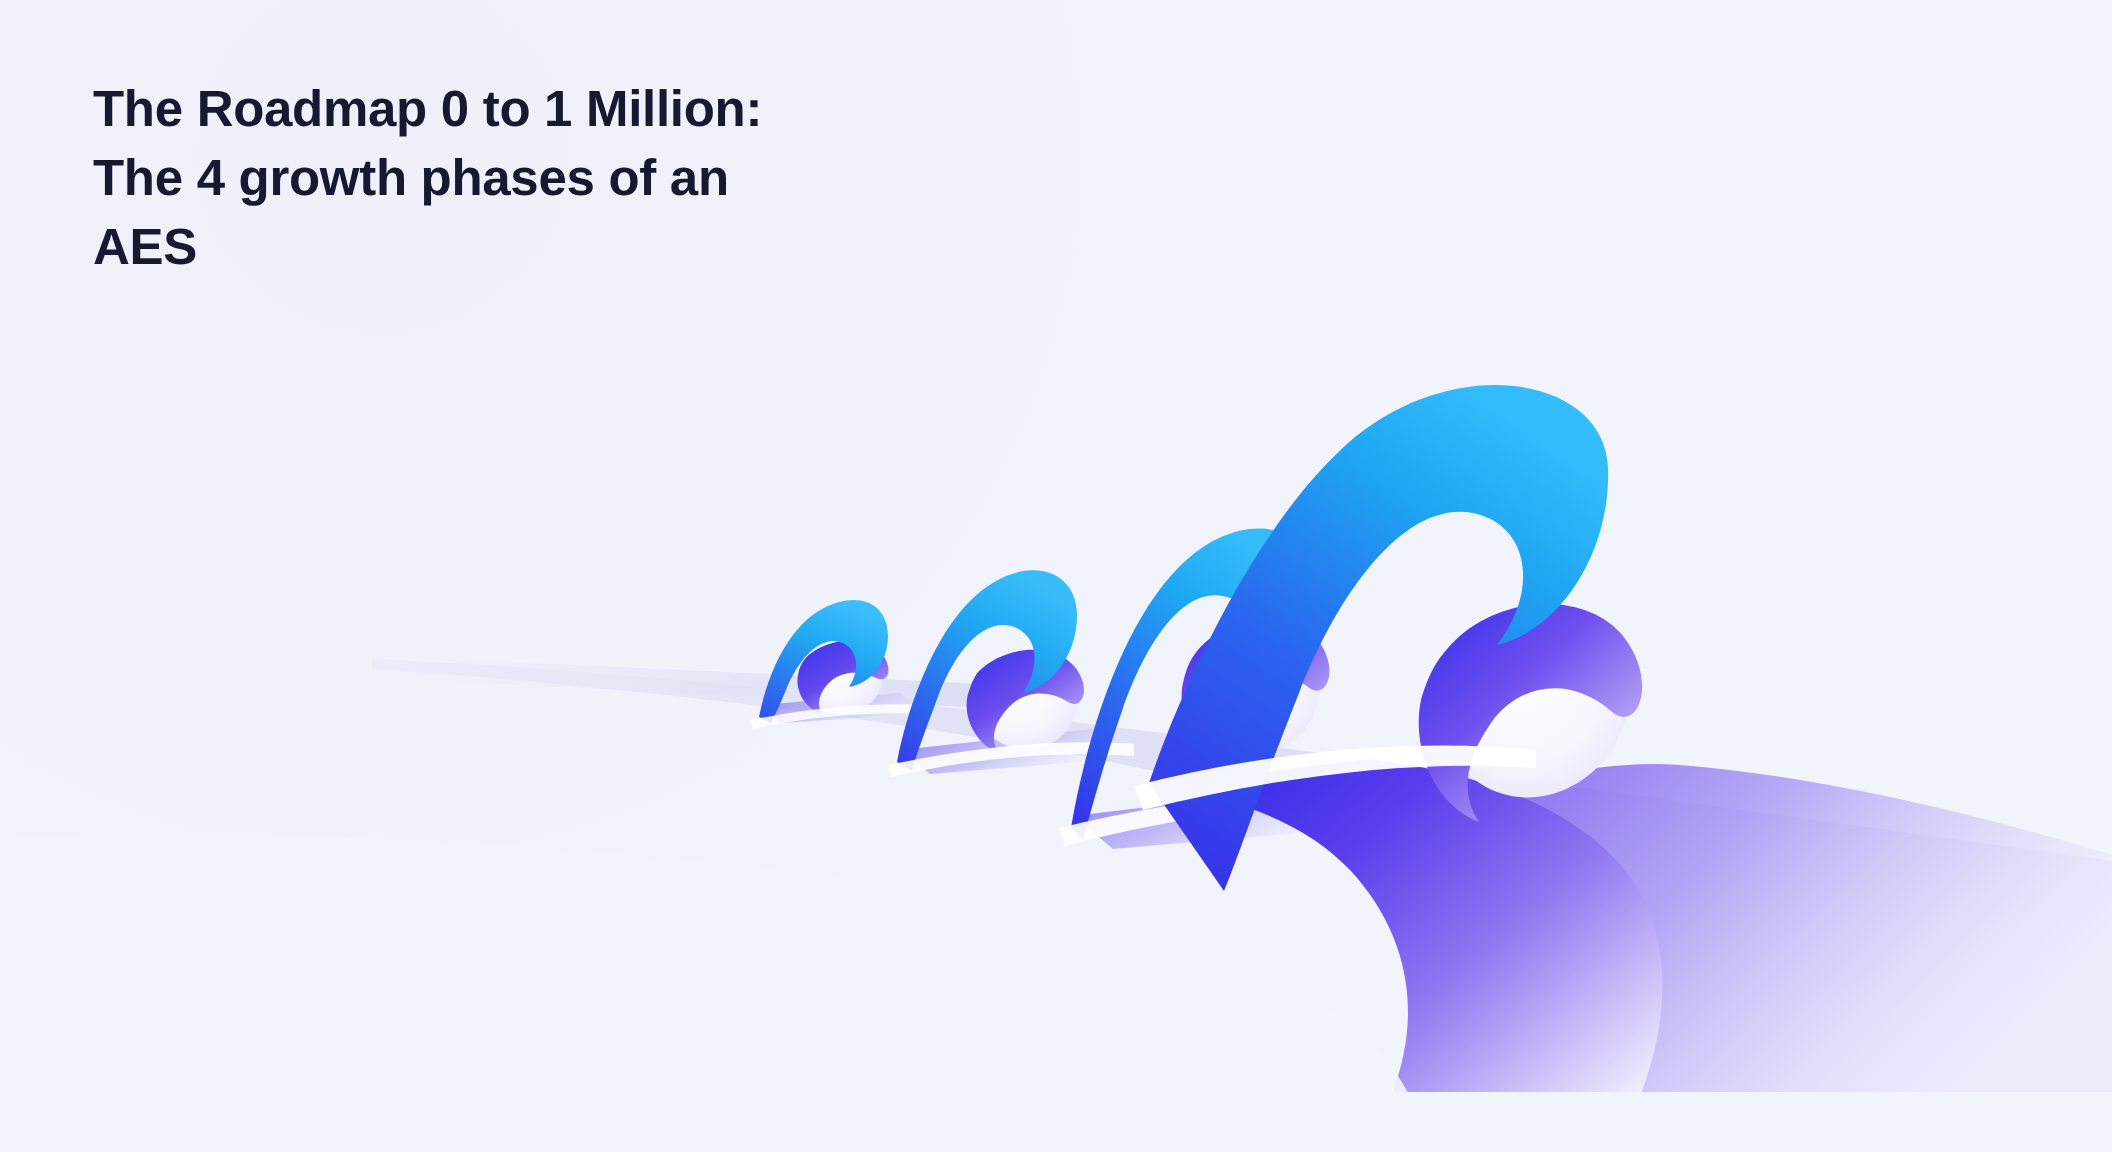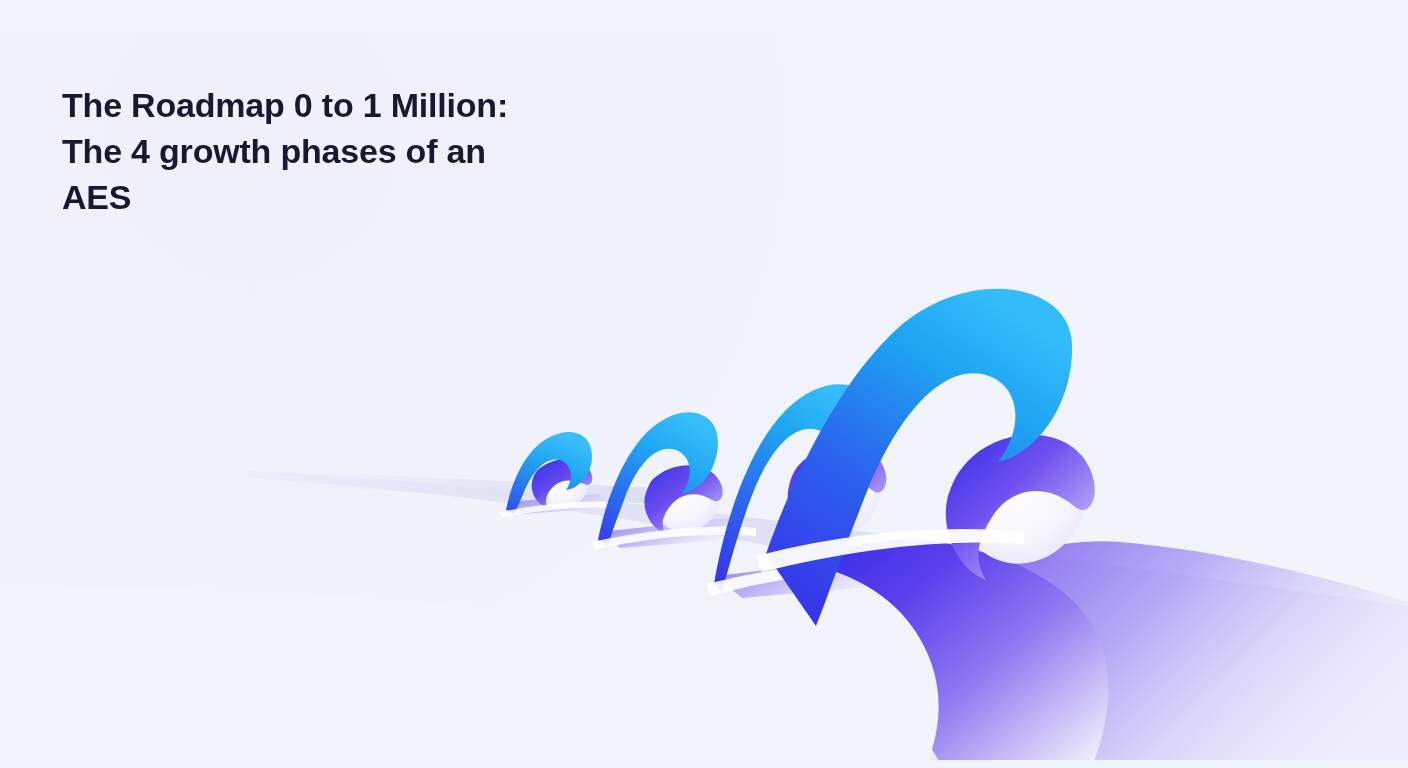--- a/index.html
+++ b/index.html
@@ -13,21 +13,20 @@
     overflow: hidden;
     font-family: "Liberation Sans", sans-serif;
     background: #f2f4fb;
   }
   #slide {
     position: relative;
     width: 1408px;
     height: 728px;
     background: #f2f4fb;
     overflow: hidden;
-    margin-top: 32px;
   }
   #bg-tint {
     position: absolute;
     inset: 0;
     background:
       radial-gradient(circle at 18% 14%, #eef1fa 0%, #f1f3fb 42%, #f3f5fc 100%);
     pointer-events: none;
   }
   #title-block {
     position: absolute;

